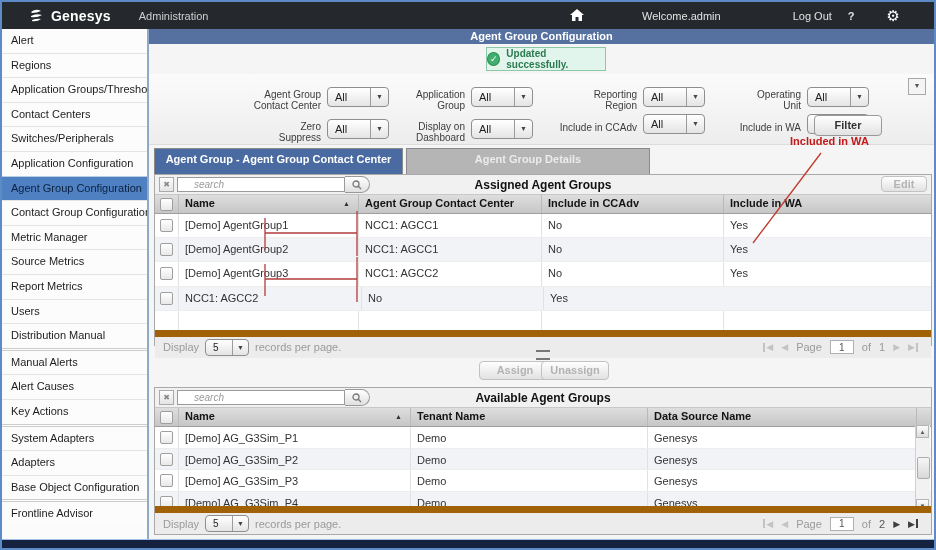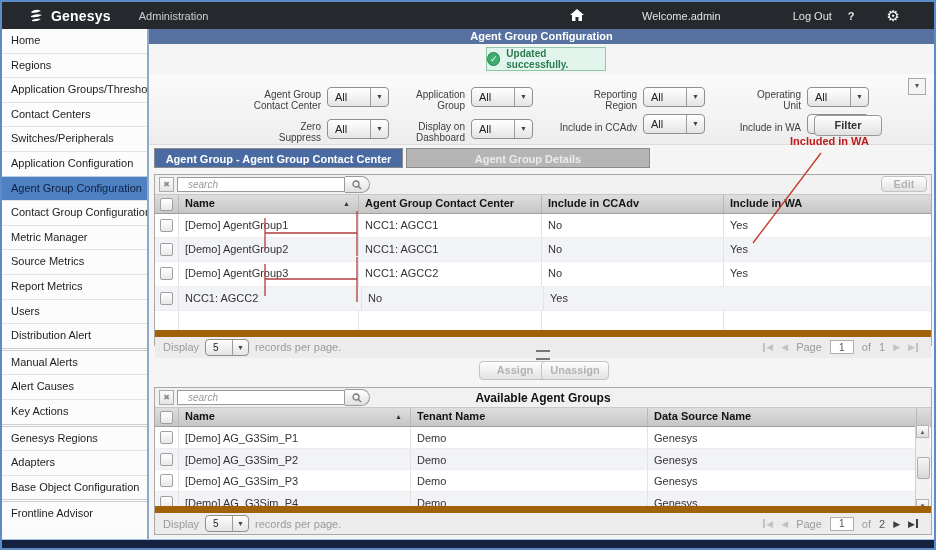--- a/index.html
+++ b/index.html
@@ -42,32 +42,32 @@
       display:flex;box-sizing:border-box;cursor:pointer;}
   .dd-val{flex:1;font-size:11px;color:#222;padding:3px 0 0 7px;}
   .dd-arr{width:17px;border-left:1px solid #9b9b9b;text-align:center;font-size:7px;color:#444;line-height:18px;}
   .btn{box-sizing:border-box;border:1px solid #999;border-radius:4px;background:linear-gradient(#fefefe,#e2e2e2);
        font-size:11px;font-weight:bold;color:#333;text-align:center;cursor:pointer;}
   .btn.disabled{color:#b3b3b3;border-color:#c2c2c2;cursor:default;}
   .filter-btn{position:absolute;left:665px;top:41px;width:68px;height:21px;line-height:19px;}
   .collapse-btn{position:absolute;left:759px;top:4px;width:16px;height:15px;border:1px solid #a8a8a8;background:#f4f4f4;
                 font-size:7px;color:#555;text-align:center;line-height:14px;cursor:pointer;}
   
-  .tab{position:absolute;top:146px;height:20px;box-sizing:border-box;border:1px solid #8a8a8a;font-size:11px;font-weight:bold;
+  .tab{position:absolute;top:146px;height:28px;box-sizing:border-box;border:1px solid #8a8a8a;font-size:11px;font-weight:bold;
        text-align:center;line-height:20px;cursor:pointer;}
   .tab.active{left:152px;width:249px;background:#4a6ba2;color:#fff;}
   .tab.inactive{left:404px;width:244px;background:#b5b5b5;color:#ebebeb;}
   
   .panel{position:absolute;left:152px;width:778px;background:#fff;border:1px solid #a9a9a9;box-sizing:border-box;}
   .ttoolbar{position:relative;height:19px;background:#f1f1f1;border-bottom:1px solid #c8c8c8;display:flex;align-items:center;}
   .ttitle{position:absolute;left:0;right:0;text-align:center;font-weight:bold;font-size:12px;color:#111;}
   .searchwrap{position:relative;z-index:2;display:flex;align-items:center;margin-left:4px;}
   .sclear{width:15px;height:15px;box-sizing:border-box;border:1px solid #aaa;background:linear-gradient(#fdfdfd,#e4e4e4);
           color:#8a8a8a;font-size:8px;text-align:center;line-height:13px;cursor:pointer;}
-  .sinput{width:168px;height:15px;box-sizing:border-box;border:1px solid #9a9a9a;font-size:10px;padding:0 10px;margin-left:3px;
+  .sinput{width:168px;height:15px;box-sizing:border-box;border:1px solid #9a9a9a;font-size:10px;padding:0 16px;margin-left:3px;
           font-family:"Liberation Sans",sans-serif;}
   .sinput::placeholder{font-style:italic;color:#999;}
   .smag{width:25px;height:17px;box-sizing:border-box;border:1px solid #9a9a9a;border-left:none;border-radius:0 9px 9px 0;
         background:linear-gradient(#fff,#e0e0e0);display:flex;align-items:center;justify-content:center;cursor:pointer;}
   .edit-btn{position:absolute;right:4px;top:1px;width:46px;height:16px;line-height:14px;z-index:2;}
   .thead{display:flex;height:18px;background:linear-gradient(#dedede,#c6c6c6);border-bottom:1px solid #9f9f9f;
          font-size:11px;font-weight:bold;color:#141414;}
   .hcell{box-sizing:border-box;padding:2px 0 0 6px;border-right:1px solid #b9b9b9;position:relative;}
   .sortarr{position:absolute;right:8px;top:5px;font-size:7px;color:#333;}
   .trow{display:flex;height:23.2px;font-size:11px;color:#333;background:#fff;border-bottom:1px solid #ededed;}
@@ -128,37 +128,37 @@
           </svg>
       </span>
       <span class="top-item welcome">Welcome.admin</span>
       <span class="top-item logout">Log Out</span>
       <span class="top-item help">?</span>
       <span class="top-item gear">⚙</span>
     </div>
   </div>
 
   <div class="sidebar">
-    <div class="side-item">Home</div>
+    <div class="side-item">Alert</div>
     <div class="side-item">Regions</div>
     <div class="side-item">Application Groups/Thresholds</div>
     <div class="side-item">Contact Centers</div>
     <div class="side-item">Switches/Peripherals</div>
     <div class="side-item">Application Configuration</div>
     <div class="side-item selected">Agent Group Configuration</div>
     <div class="side-item">Contact Group Configuration</div>
     <div class="side-item">Metric Manager</div>
     <div class="side-item indent">Source Metrics</div>
     <div class="side-item indent">Report Metrics</div>
     <div class="side-item">Users</div>
-    <div class="side-item">Distribution Alert</div>
+    <div class="side-item">Distribution Manual</div>
     <div class="side-item group">Manual Alerts</div>
     <div class="side-item">Alert Causes</div>
     <div class="side-item">Key Actions</div>
-    <div class="side-item group">Genesys Regions</div>
+    <div class="side-item group">System Adapters</div>
     <div class="side-item indent">Adapters</div>
     <div class="side-item indent">Base Object Configuration</div>
     <div class="side-item group">Frontline Advisor</div>
   </div>
 
   <div class="titlebar">Agent Group Configuration</div>
 
   <div class="alertbox">
     <span class="alert-ic">✓</span>
     <span class="alert-txt">Updated successfully.</span>
@@ -229,20 +229,21 @@
     </div>
     <div class="btn filter-btn">Filter</div>
     <div class="collapse-btn">▼</div>
   </div>
 
   <div class="tab active">Agent Group - Agent Group Contact Center</div>
   <div class="tab inactive">Agent Group Details</div>
 
   <div class="panel" style="top:172px;height:172px;">
     <div class="ttoolbar">
+      <span class="ttitle">Assigned Agent Groups</span>
       <div class="searchwrap">
         <span class="sclear">✖</span>
         <input class="sinput" placeholder="search" style="">
         <span class="smag">
           <svg width="10" height="10" viewBox="0 0 10 10">
               <circle cx="4" cy="4" r="3" fill="none" stroke="#777" stroke-width="1.3"></circle>
               <line x1="6.3" y1="6.3" x2="9" y2="9" stroke="#777" stroke-width="1.3"></line>
             </svg>
         </span>
       </div>

